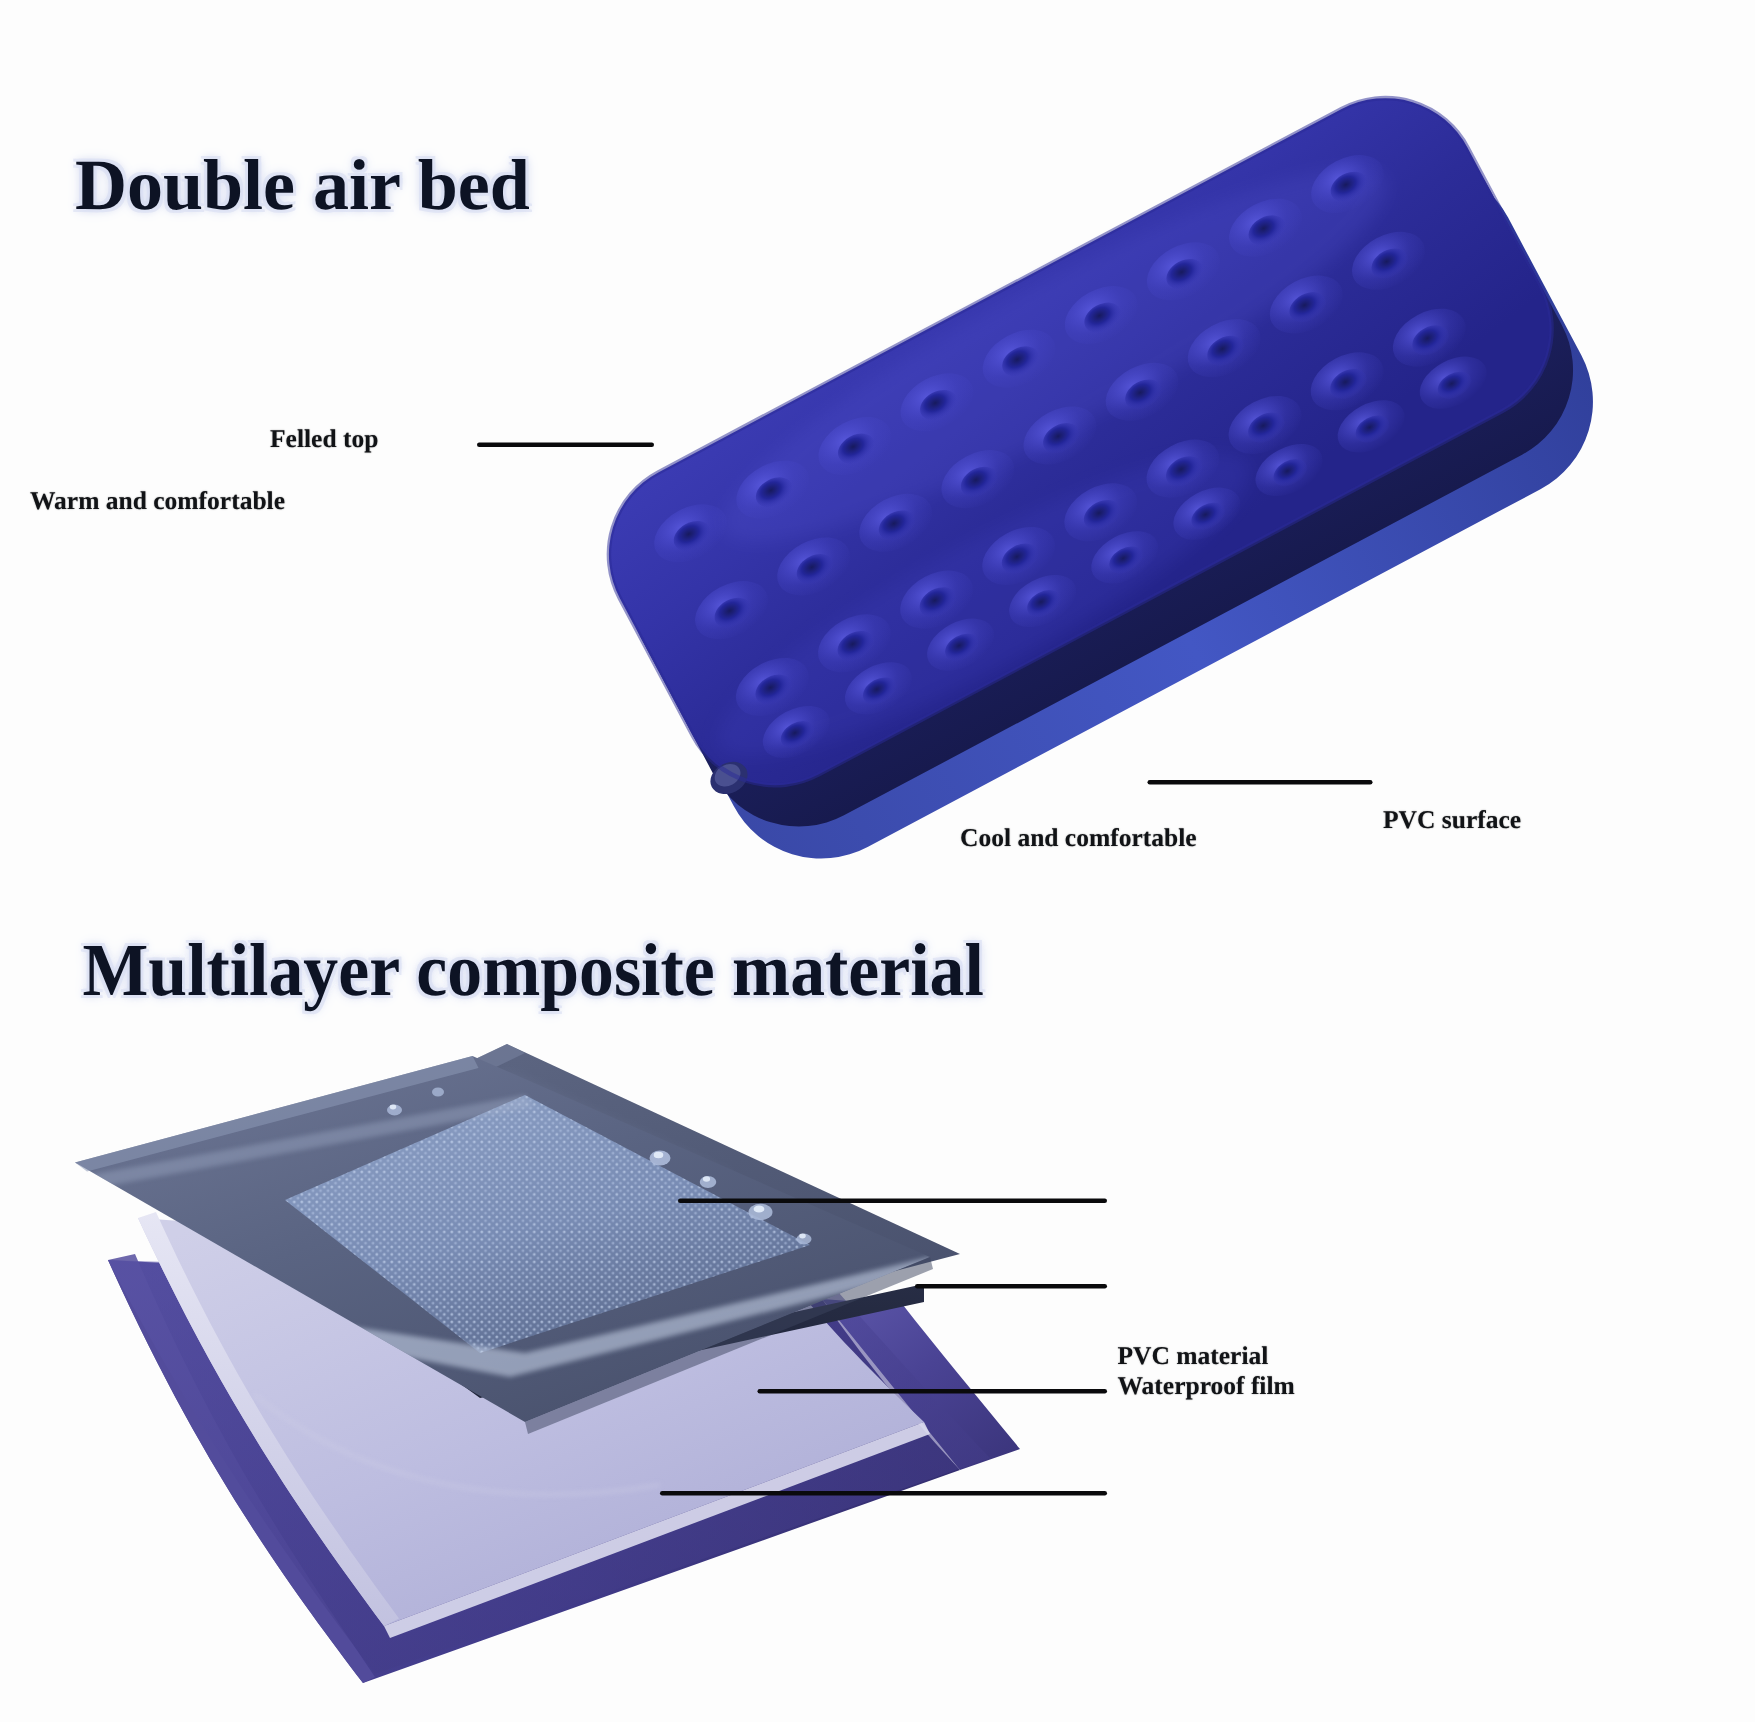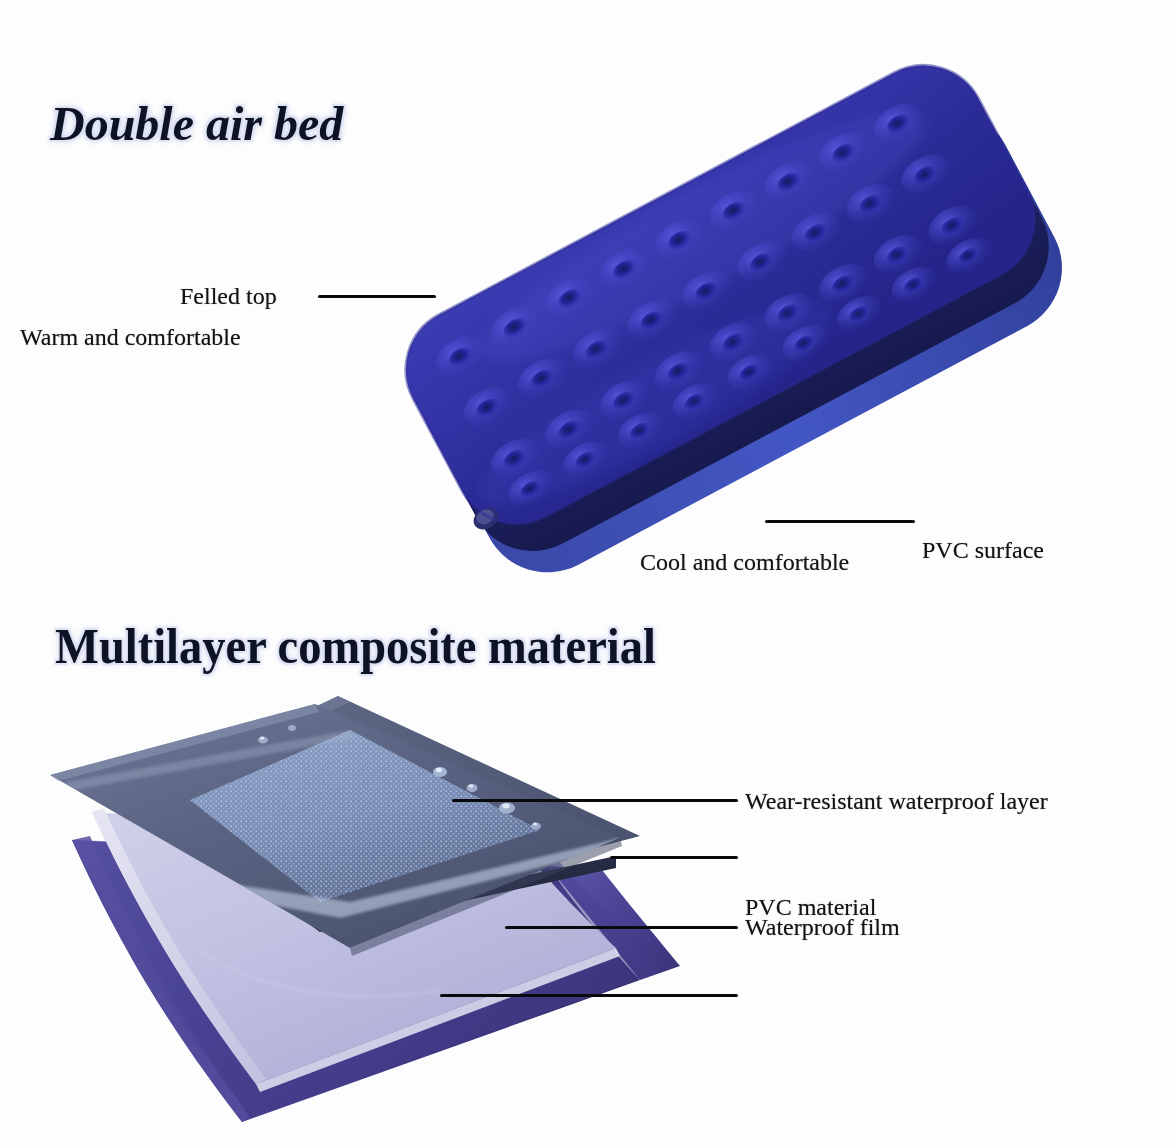--- a/index.html
+++ b/index.html
@@ -14,31 +14,31 @@
     font-family:"Liberation Serif",serif;
     font-weight:bold;
     color:#0d1324;
     letter-spacing:0px;
     white-space:nowrap;
     text-shadow:
        0 0 6px #cfd6ef, 0 0 10px #dfe4f5,
        2px 2px 0 #e8ebf7, -2px -2px 0 #e8ebf7,
        2px -2px 0 #e8ebf7, -2px 2px 0 #e8ebf7;
   }
-  #h-title{ left:50px; top:96px; font-size:48px;font-style:italic; }
+  #h-title{ left:50px; top:96px; font-size:48px; }
   #h-multi{ left:55px; top:617px; font-size:50px; transform:scaleX(0.93);
             transform-origin:left center; }
 
   
   .calloutText{
     position:absolute;
     font-family:"Liberation Serif",serif;
-    font-weight:normal;
+    font-weight:bold;
     color:#111316;
-    font-size:24px;
+    font-size:17px;
     white-space:nowrap;
     text-shadow:0 0 1px rgba(0,0,0,.45);
   }
   .leader{
     position:absolute;
     height:3px;
     background:#0a0a0c;
     border-radius:2px;
   }
 
@@ -403,21 +403,20 @@
           <ellipse cx="515" cy="144" rx="2.2" ry="1.6" fill="#e3ecf9" opacity="0.9"></ellipse>
         </g>
 
         <polygon points="30,95 295,24 299,32 38,101" fill="#8d99b6" opacity="0.55"></polygon>
         <polygon points="330,268 600,158 602,166 332,276" fill="#3c445e" opacity="0.5"></polygon>
       </g>
     </svg>
   </div>
 
   <div id="ld-wear" class="leader"></div>
-  <div id="lbl-wear" class="calloutText">Wear-resistant waterproof layer</div>
 
   <div id="ld-pvcmat" class="leader"></div>
   <div id="lbl-pvcmat" class="calloutText">PVC material</div>
 
   <div id="ld-wfilm" class="leader"></div>
   <div id="lbl-wfilm" class="calloutText">Waterproof film</div>
 
   <div id="ld-expl" class="leader"></div>
 
 </div>

